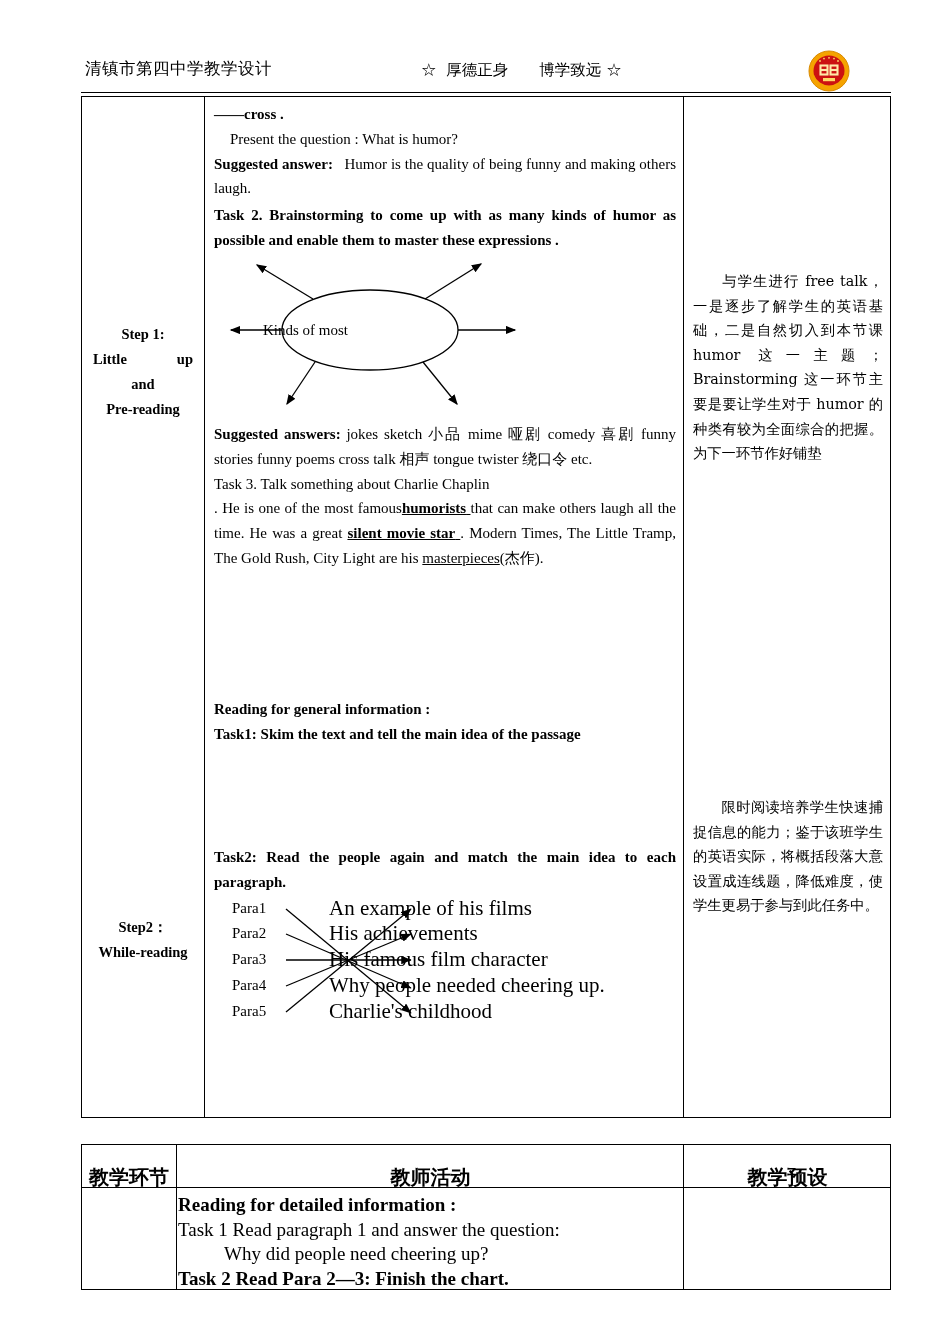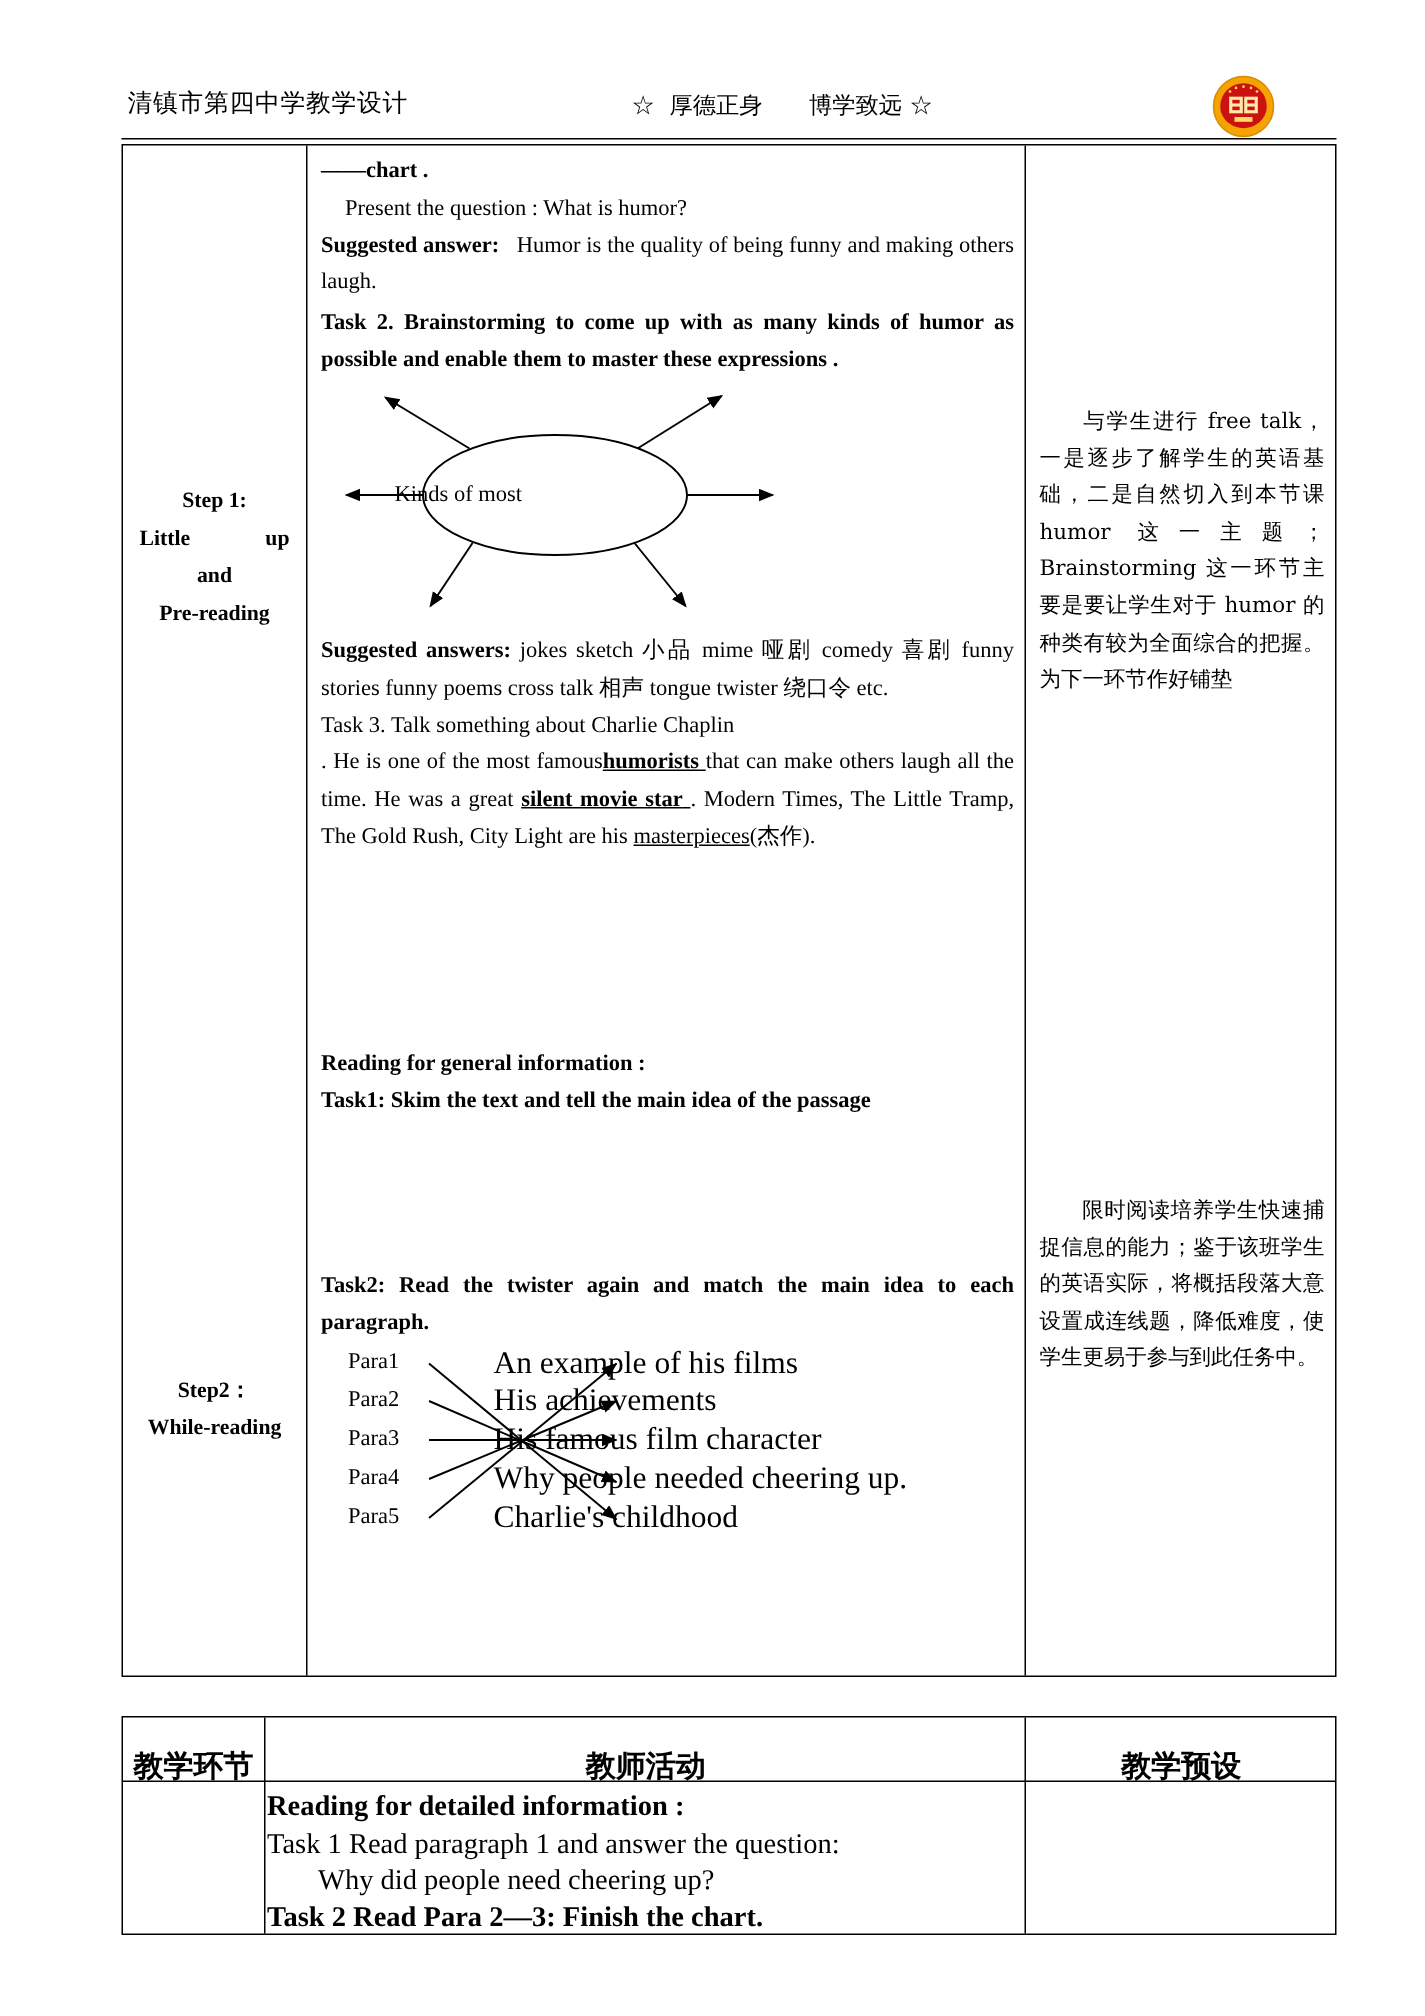--- a/index.html
+++ b/index.html
@@ -270,21 +270,21 @@
     </div>
 
     <div class="step-label" style="left:0; top:818px;">
       <div>Step2：</div>
       <div>While-reading</div>
     </div>
 
     <div class="main-col">
 
       <div class="blk" style="left:9px; top:5px; width:462px;">
-        <p class="t b">——chart .</p>
+        <p class="t b">——cross .</p>
         <p class="t" style="padding-left:16px;">Present the question : What is humor?</p>
         <p class="tjl"><span class="b">Suggested  answer:</span>&nbsp;&nbsp;&nbsp;<span>Humor is the quality of being funny and making others laugh.</span></p>
         <p class="tjl b" style="margin-top:2px;">Task 2. Brainstorming to come up with as many kinds of humor as possible and enable them to master these expressions .</p>
       </div>
 
       <div class="diagram" style="left:20px; top:155px;">
         <svg width="300" height="160" viewBox="0 0 300 160">
           <defs>
             <marker id="ah" markerWidth="9" markerHeight="9" refX="7" refY="3.2" orient="auto" markerUnits="strokeWidth">
               <path d="M0,0 L8,3.2 L0,6.4 z" fill="#000"></path>
@@ -306,21 +306,21 @@
         <p class="t">Task 3. Talk something about Charlie Chaplin</p>
         <p class="tjl"><span>. He is one of the most famous</span><span class="bu">humorists</span><span class="u">&nbsp;</span><span>that can make others laugh all the time. He was a great</span> <span class="bu">silent movie star</span><span class="u">&nbsp;</span><span>. Modern Times, The Little Tramp, The Gold Rush, City Light are his</span> <span class="u">masterpieces</span><span>(杰作).</span></p>
       </div>
 
       <div class="blk" style="left:9px; top:600px; width:462px;">
         <p class="t b">Reading for general information :</p>
         <p class="t b">Task1: Skim the text and tell the main idea of the passage</p>
       </div>
 
       <div class="blk" style="left:9px; top:748px; width:462px;">
-        <p class="tjl b">Task2: Read the twister again and match the main idea to each paragraph.</p>
+        <p class="tjl b">Task2: Read the people again and match the main idea to each paragraph.</p>
       </div>
 
       <div class="match" style="left:9px; top:803px;">
         <svg width="470" height="130" viewBox="0 0 470 130">
           <defs>
             <marker id="ah2" markerWidth="9" markerHeight="9" refX="7.5" refY="3.2" orient="auto" markerUnits="strokeWidth">
               <path d="M0,0 L8,3.2 L0,6.4 z" fill="#000"></path>
             </marker>
           </defs>
           <line x1="72" y1="9" x2="197" y2="113" stroke="#000" stroke-width="1.3" marker-end="url(#ah2)"></line>
@@ -357,18 +357,18 @@
     <div class="t2-hrow"></div>
     <div class="t2-cd1"></div>
     <div class="t2-cd2"></div>
     <div class="t2-h" style="left:0; width:94px;">教学环节</div>
     <div class="t2-h" style="left:96px; width:505px;">教师活动</div>
     <div class="t2-h" style="left:603px; width:205px;">教学预设</div>
 
     <div class="t2-body">
       <p class="b">Reading for detailed information :</p>
       <p>Task 1  Read paragraph 1 and answer the question:</p>
-      <p style="padding-left:34px;">Why did people need cheering up?</p>
+      <p style="padding-left:46px;">Why did people need cheering up?</p>
       <p class="b">Task 2  Read Para 2—3: Finish the chart.</p>
     </div>
   </div>
 
 </div>
 
 </body></html>

